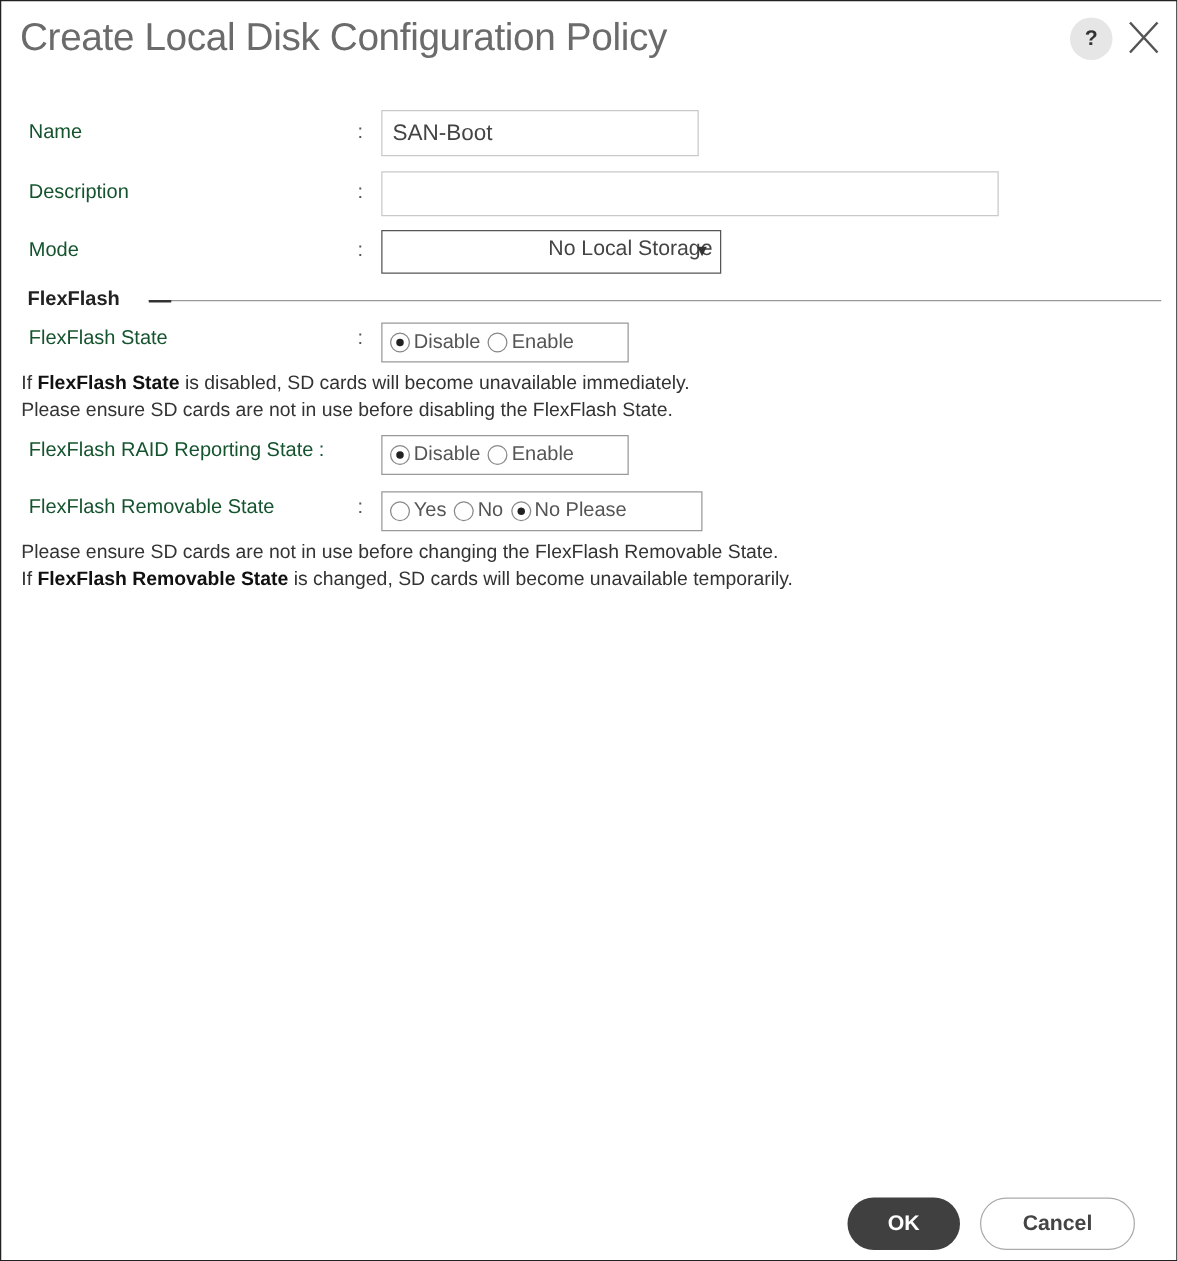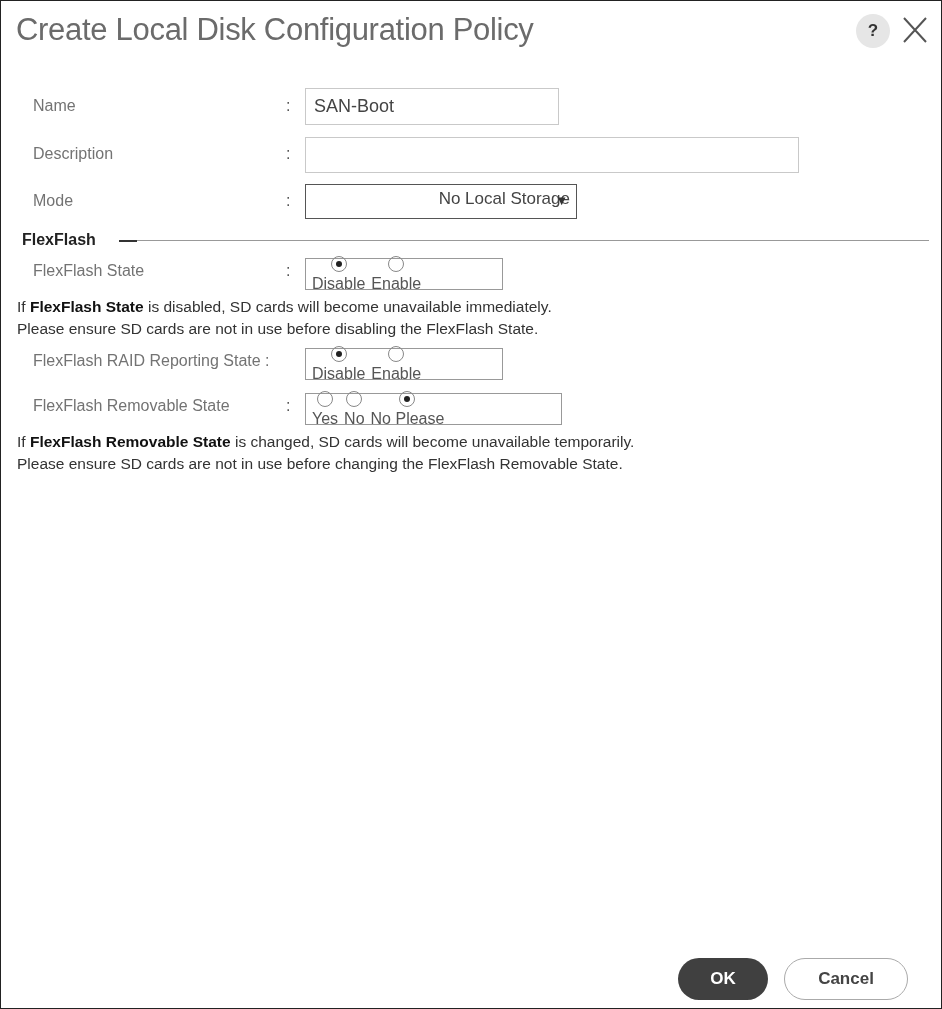--- a/index.html
+++ b/index.html
@@ -17,21 +17,21 @@
       font-size: 31px; color: #6b6b6b; font-weight: normal; letter-spacing: -0.3px;
     }
     .help-btn {
       position: absolute; left: 856px; top: 14px; width: 34px; height: 34px;
       border-radius: 50%; background: #e6e6e6; color: #333;
       font-weight: bold; font-size: 17px; text-align: center; line-height: 34px;
     }
     .close-btn {
       position: absolute; left: 900px; top: 14px; width: 30px; height: 32px;
     }
-    .label { position: absolute; left: 33px; font-size: 16px; color: #737373; }
+    .label { position: absolute; left: 23px; font-size: 16px; color: #14532d; }
     .colon { position: absolute; left: 286px; font-size: 16px; color: #555; }
     .input {
       position: absolute; left: 305px; box-sizing: border-box;
       border: 1px solid #c9c9c9; background: #fff; font-size: 18px; color: #444;
       padding: 6px 8px; font-family: "Liberation Sans", sans-serif;
     }
     .select {
       position: absolute; left: 305px; top: 184px; width: 272px; height: 35px;
       box-sizing: border-box; border: 1px solid #555; font-size: 17px; color: #444;
       padding: 4px 6px;
@@ -39,21 +39,21 @@
     }
     .select .arrow { position: absolute; right: 8px; top: 8px; font-size: 13px; color: #333; }
     .section-title { position: absolute; left: 22px; top: 231px; font-size: 16px; font-weight: bold; color: #222; }
     .section-line { position: absolute; left: 119px; top: 240px; width: 810px; height: 1px; background: #999; }
     .section-dash { position: absolute; left: 119px; top: 240px; width: 18px; height: 2px; background: #333; }
     .radio-group {
       position: absolute; left: 305px; height: 32px; box-sizing: border-box;
       border: 1px solid #999; display: flex; align-items: center; padding: 0 6px; gap: 4px;
       font-size: 16px; color: #555;
     }
-    .radio-opt { display: flex; align-items: center; gap: 3px; margin-right: 2px; flex-direction: column; }
+    .radio-opt { display: flex; align-items: center; gap: 3px; margin-right: 2px; }
     .radio {
       width: 16px; height: 16px; border-radius: 50%; border: 1px solid #888;
       box-sizing: border-box; display: inline-flex; align-items: center; justify-content: center;
     }
     .radio.on::after { content: ""; width: 6px; height: 6px; border-radius: 50%; background: #222; }
     .note { position: absolute; left: 17px; font-size: 15.5px; color: #333; line-height: 22px; }
     .note b { color: #111; }
     .btn-ok {
       position: absolute; left: 678px; top: 958px; width: 90px; height: 42px;
       border-radius: 21px; background: #404040; color: #fff; border: none;
@@ -138,18 +138,18 @@
       <span class="radio"></span>
       <span>No</span>
     </label>
   <label class="radio-opt">
       <span class="radio on"></span>
       <span>No Please</span>
     </label>
 </div>
 
 <div class="note" style="top:431px">
+  <div>Please ensure SD cards are not in use before changing the FlexFlash Removable State.</div>
   <div><span>If </span><b>FlexFlash Removable State</b><span> is changed, SD cards will become unavailable temporarily.</span></div>
-  <div>Please ensure SD cards are not in use before changing the FlexFlash Removable State.</div>
 </div>
 
 <button class="btn-ok">OK</button>
 <button class="btn-cancel">Cancel</button>
 
 </body></html>

